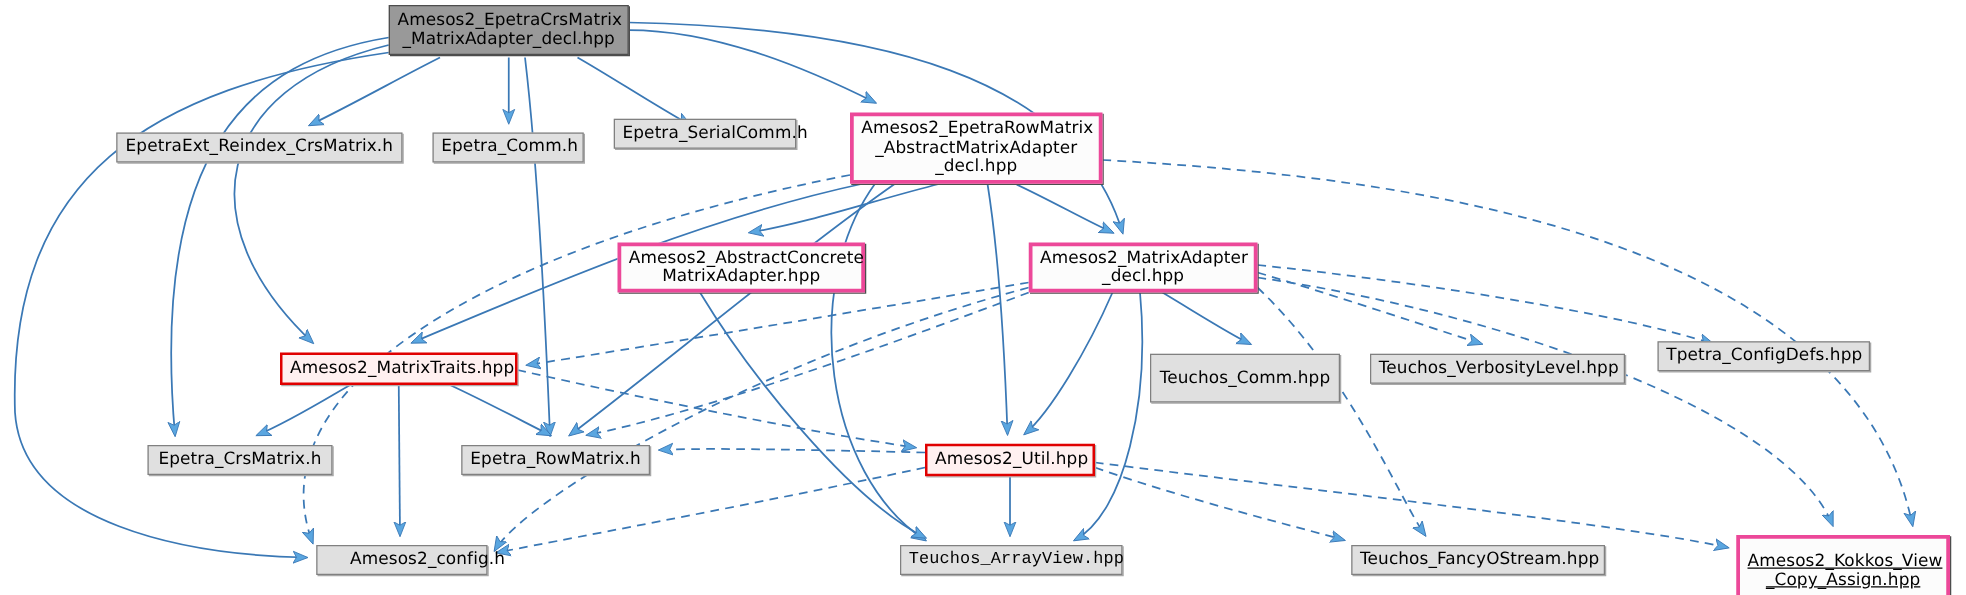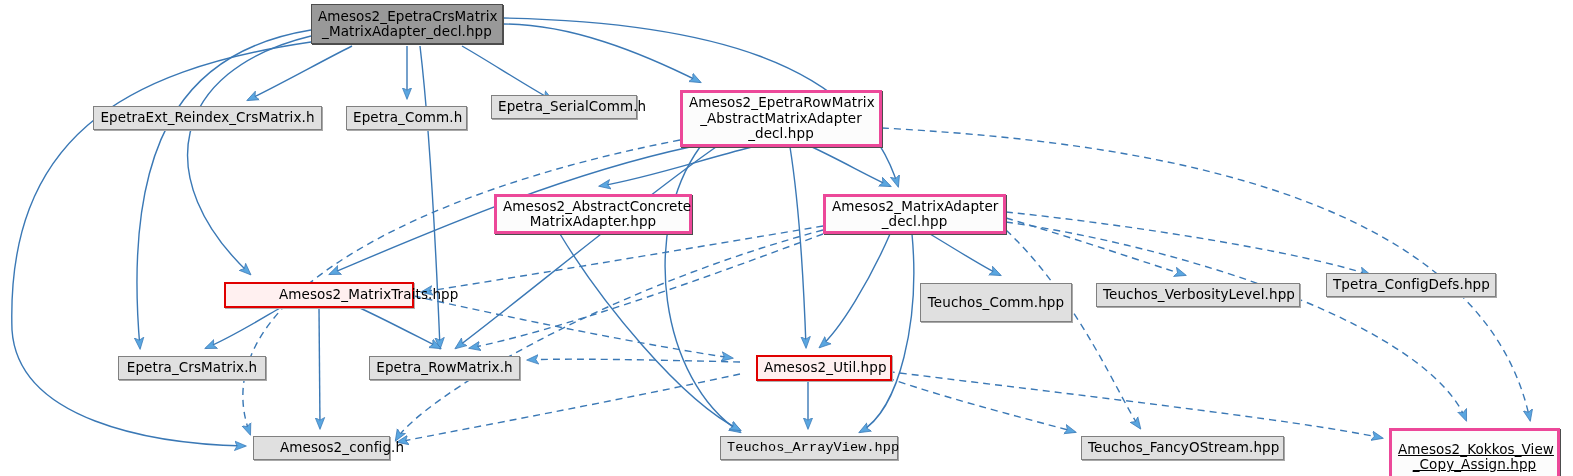--- a/index.html
+++ b/index.html
@@ -120,26 +120,26 @@
       <div class="node kind-leaf" style="left: 93px; top: 106px; width: 229px; height: 24px;"><span class="node-label">EpetraExt_Reindex_CrsMatrix.h</span></div>
       <div class="node kind-leaf" style="left: 346px; top: 106px; width: 121px; height: 24px;"><span class="node-label">Epetra_Comm.h</span></div>
       <div class="node kind-leaf" style="left: 491px; top: 95px; width: 146px; height: 24px;"><span class="node-label">Epetra_SerialComm.h</span></div>
       <div class="node kind-expand" style="left: 680px; top: 90px; width: 202px; height: 57px;"><span class="node-label">Amesos2_EpetraRowMatrix
 _AbstractMatrixAdapter
 _decl.hpp</span></div>
       <div class="node kind-expand" style="left: 494px; top: 194px; width: 198px; height: 40px;"><span class="node-label">Amesos2_AbstractConcrete
 MatrixAdapter.hpp</span></div>
       <div class="node kind-expand" style="left: 823px; top: 194px; width: 183px; height: 40px;"><span class="node-label">Amesos2_MatrixAdapter
 _decl.hpp</span></div>
-      <div class="node kind-highlight" style="left: 224px; top: 282px; width: 190px; height: 26px; padding-left: 47px;"><span class="node-label">Amesos2_MatrixTraits.hpp</span></div>
+      <div class="node kind-highlight" style="left: 224px; top: 282px; width: 190px; height: 26px;"><span class="node-label">Amesos2_MatrixTraits.hpp</span></div>
       <div class="node kind-leaf" style="left: 920px; top: 283px; width: 152px; height: 39px;"><span class="node-label">Teuchos_Comm.hpp</span></div>
       <div class="node kind-leaf" style="left: 1096px; top: 283px; width: 204px; height: 24px;"><span class="node-label">Teuchos_VerbosityLevel.hpp</span></div>
       <div class="node kind-leaf" style="left: 1326px; top: 273px; width: 170px; height: 24px;"><span class="node-label">Tpetra_ConfigDefs.hpp</span></div>
       <div class="node kind-leaf" style="left: 118px; top: 356px; width: 148px; height: 24px;"><span class="node-label">Epetra_CrsMatrix.h</span></div>
       <div class="node kind-leaf" style="left: 369px; top: 356px; width: 151px; height: 24px;"><span class="node-label">Epetra_RowMatrix.h</span></div>
-      <div class="node kind-highlight" style="left: 740px; top: 355px; width: 136px; height: 26px; margin-left: 16px;"><span class="node-label">Amesos2_Util.hpp</span></div>
+      <div class="node kind-highlight" style="left: 740px; top: 355px; width: 136px; height: 26px;"><span class="node-label">Amesos2_Util.hpp</span></div>
       <div class="node kind-leaf" style="left: 253px; top: 436px; width: 137px; height: 24px; padding-left: 20px;"><span class="node-label">Amesos2_config.h</span></div>
       <div class="node kind-leaf" style="left: 720px; top: 436px; width: 178px; height: 24px; font-family: Liberation Mono, monospace;"><span class="node-label">Teuchos_ArrayView.hpp</span></div>
       <div class="node kind-leaf" style="left: 1081px; top: 436px; width: 203px; height: 24px;"><span class="node-label">Teuchos_FancyOStream.hpp</span></div>
       <div class="node kind-expand" style="left: 1389px; top: 428px; width: 171px; height: 58px; text-decoration: underline;"><span class="node-label">Amesos2_Kokkos_View
 _Copy_Assign.hpp</span></div>
     </div>
 </div>
 
 </body></html>

